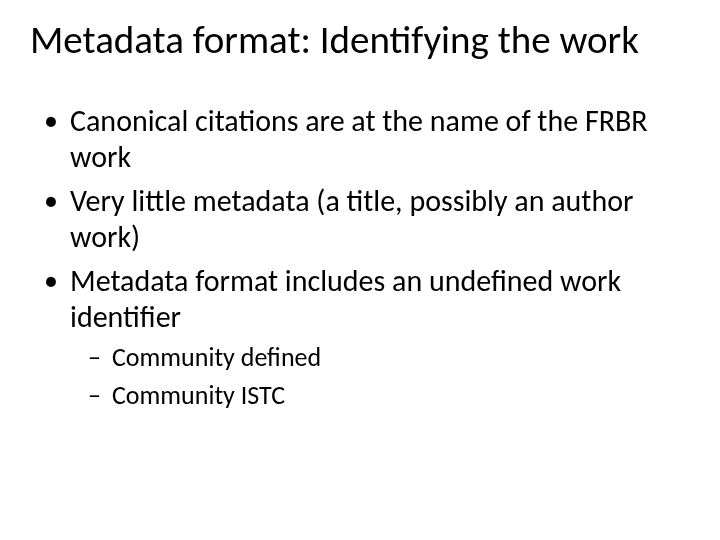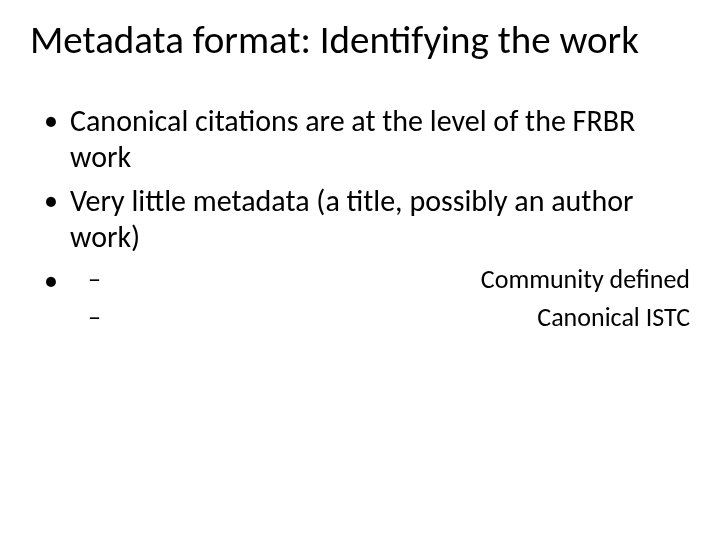--- a/index.html
+++ b/index.html
@@ -49,50 +49,50 @@
   ul.level2 {
     list-style: none;
     margin: 6px 0 0 0;
     padding: 0 0 0 42px;
   }
   ul.level2 > li {
     position: relative;
     font-size: 26px;
     line-height: 1.3;
     margin: 0 0 4px 0;
-    text-align: right;
   }
   ul.level2 > li::before {
     content: "–";
     position: absolute;
     left: -24px;
     top: 0;
     font-size: 26px;
   }
   .italic { }
 </style>
 </head>
 <body>
 
 <div class="slide">
 
   <h1 class="title">Metadata format: Identifying the work</h1>
 
   <ul class="level1">
     <li>
-      <span>Canonical citations are at the level of the FRBR </span><span class="italic">work</span>
+      <span>Canonical citations are at the name of the FRBR </span><span class="italic">work</span>
     </li>
     <li>
       <span>Very little metadata (a title, possibly an author work)</span>
     </li>
     <li>
+      <span>Metadata format includes an undefined work identifier</span>
       <ul class="level2">
         <li>
           <span>Community defined</span>
         </li>
         <li>
-          <span>Canonical ISTC</span>
+          <span>Community ISTC</span>
         </li>
       </ul>
     </li>
   </ul>
 
 </div>
 
 </body></html>

